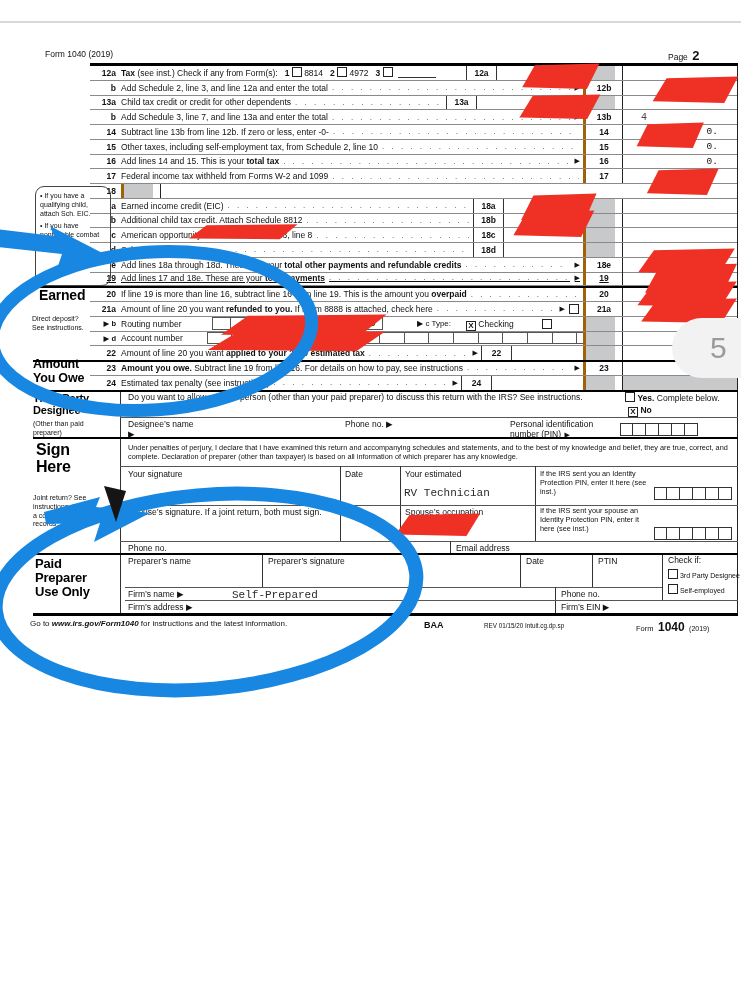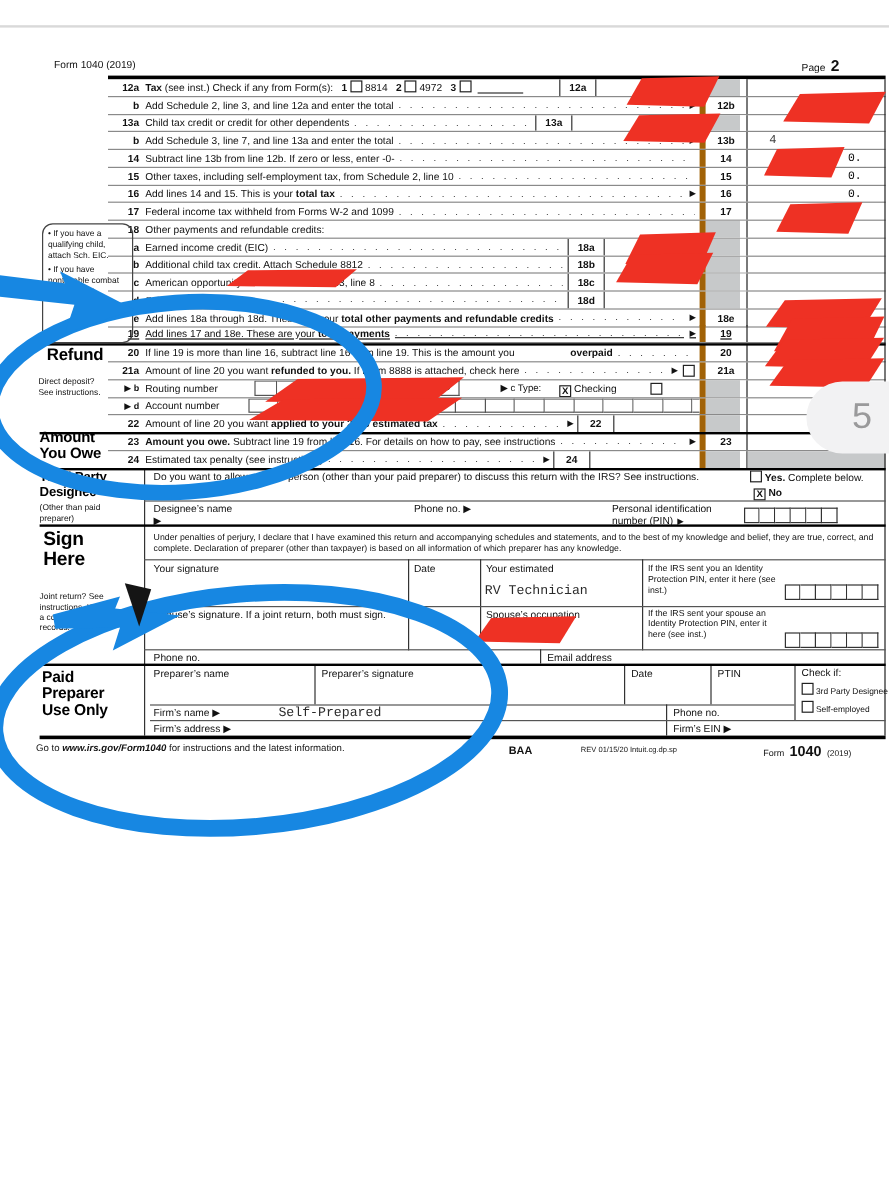--- a/index.html
+++ b/index.html
@@ -15,21 +15,21 @@
   .mono{font-family:"Liberation Mono","DejaVu Sans Mono",monospace}
   .cb{display:inline-block;width:8px;height:8px;border:1px solid #222;background:#fff;
       font-size:8px;font-weight:bold;line-height:8px;text-align:center;vertical-align:-1px;
       overflow:visible;color:#111}
   .row{position:absolute;left:90px;width:648px;display:flex;align-items:center;
        border-bottom:1px solid #8a8a8a;box-sizing:border-box}
   .numcell{width:26px;text-align:right;padding-right:5px;font-weight:bold;font-size:8.5px;flex:none}
   .desc{flex:1;display:flex;align-items:center;overflow:hidden;position:relative;height:100%;font-size:8.5px}
   .dots{flex:1;overflow:hidden;white-space:nowrap;color:#333;font-size:8px;word-spacing:5px;margin:0 4px;min-width:0}
   .arrowg{font-size:7px;flex:none;margin:0 3px 0 1px}
-  .numbox{width:40px;height:100%;flex:none;border-left:5px solid #a16207;border-right:1px solid #222;
+  .numbox{width:40px;height:100%;flex:none;border-left:3px solid #a16207;border-right:1px solid #222;
           display:flex;align-items:center;justify-content:center;font-weight:bold;font-size:8.5px;box-sizing:border-box}
   .amt{width:115px;height:100%;flex:none;display:flex;align-items:center;justify-content:flex-end;
        padding-right:20px;box-sizing:border-box;font-size:9.5px}
   .inner{height:100%;display:flex;align-items:center;border-left:1px solid #333;box-sizing:border-box;flex:none}
   .inner .lbl{width:30px;text-align:center;font-weight:bold;font-size:8.5px;border-right:1px solid #333;
               height:100%;display:flex;align-items:center;justify-content:center;flex:none;box-sizing:border-box}
   .cellrow{position:absolute;display:flex}
   .cell{border:1px solid #555;border-left:none;box-sizing:border-box;display:flex;align-items:flex-end;
         justify-content:center;font-family:"Liberation Mono",monospace;background:#fff}
   .cell:first-child{border-left:1px solid #555}
@@ -140,24 +140,20 @@
       <span class="numcell">17</span>
       <div class="desc">
         <span style="white-space: pre;">Federal income tax withheld from Forms W-2 and 1099</span>
         <span class="dots">. . . . . . . . . . . . . . . . . . . . . . . . . . . . . . . . . . . . . . . . . . . . . . . . . . . . . . . . . . . . . . . . . . . . . . </span>
       </div>
       <div class="numbox">17</div>
       <div class="amt mono"></div>
     </div>
     <div class="row" style="top: 184px; height: 14.75px;">
       <span class="numcell">18</span>
-      <div class="desc">
-        <span style="white-space: pre;">Other payments and refundable credits:</span>
-        <span style="flex: 1 1 0%;"></span>
-      </div>
       <div class="numbox" style="background: linear-gradient(90deg, rgb(199, 201, 202) 0px, rgb(199, 201, 202) 29px, rgb(255, 255, 255) 29px);"></div>
       <div class="amt mono"></div>
     </div>
     <div class="row" style="top: 198.75px; height: 14.75px;">
       <span class="numcell">a</span>
       <div class="desc">
         <span style="white-space: pre;">Earned income credit (EIC)</span>
         <span class="dots">. . . . . . . . . . . . . . . . . . . . . . . . . . . . . . . . . . . . . . . . . . . . . . . . . . . . . . . . . . . . . . . . . . . . . . </span>
         <div class="inner" style="width: 110px;">
           <span class="lbl">18a</span>
@@ -225,21 +221,21 @@
         <span class="dots">. . . . . . . . . . . . . . . . . . . . . . . . . . . . . . . . . . . . . . . . . . . . . . . . . . . . . . . . . . . . . . . . . . . . . . </span>
         <span class="arrowg">▶</span>
       </div>
       <div class="numbox">19</div>
       <div class="amt mono"></div>
     </div>
     <div class="row" style="top: 287.25px; height: 14.75px;">
       <span class="numcell">20</span>
       <div class="desc">
         <span style="white-space: pre;">If line 19 is more than line 16, subtract line 16 from line 19. This is the amount you </span>
-        <span class="b" style="white-space: pre; margin-left: 44px;">overpaid</span>
+        <span class="b" style="white-space: pre;">overpaid</span>
         <span class="dots">. . . . . . . . . . . . . . . . . . . . . . . . . . . . . . . . . . . . . . . . . . . . . . . . . . . . . . . . . . . . . . . . . . . . . . </span>
       </div>
       <div class="numbox">20</div>
       <div class="amt mono"></div>
     </div>
     <div class="row" style="top: 302px; height: 14.75px;">
       <span class="numcell">21a</span>
       <div class="desc">
         <span style="white-space: pre;">Amount of line 20 you want </span>
         <span class="b" style="white-space: pre;">refunded to you.</span>
@@ -351,21 +347,21 @@
 <div class="hline" style="left:33px;top:390px;width:705px;height:2px"></div>
 <div class="hline" style="left:33px;top:437px;width:705px;height:2px"></div>
 <div class="hline" style="left:33px;top:553px;width:705px;height:2px"></div>
 <div class="hline" style="left:33px;top:613px;width:705px;height:2.5px"></div>
 
 <div class="abs small" style="left:35px;top:186px;width:76px;height:100px;border:1.5px solid #444;border-radius:9px;padding:5px 4px;box-sizing:border-box">
   <div style="margin-bottom:4px">• <span>If you have a qualifying child, attach Sch. EIC.</span></div>
   <div>• <span>If you have nontaxable combat pay, see inst.</span></div>
 </div>
 
-<div class="sidelbl" style="left:39px;top:287px;font-size:14px">Refund</div>
+<div class="sidelbl" style="left:39px;top:287px;font-size:14px">Earned</div>
 <div class="abs small" style="left:32px;top:315px;width:58px">Direct deposit? See instructions.</div>
 <div class="sidelbl" style="left:33px;top:357px;font-size:12.5px;width:70px;line-height:1.15">Amount You Owe</div>
 <div class="sidelbl" style="left:33px;top:392px;font-size:11px">Third Party</div>
 <div class="sidelbl" style="left:33px;top:404px;font-size:11px">Designee</div>
 <div class="abs small" style="left:33px;top:420px;width:60px">(Other than paid preparer)</div>
 <div class="sidelbl" style="left:36px;top:441px;font-size:16px">Sign</div>
 <div class="sidelbl" style="left:36px;top:458px;font-size:16px">Here</div>
 <div class="abs small" style="left:33px;top:494px;width:60px">Joint return? See instructions. Keep a copy for your records.</div>
 <div class="sidelbl" style="left:35px;top:556px;font-size:13px">Paid</div>
 <div class="sidelbl" style="left:35px;top:570px;font-size:13px">Preparer</div>

